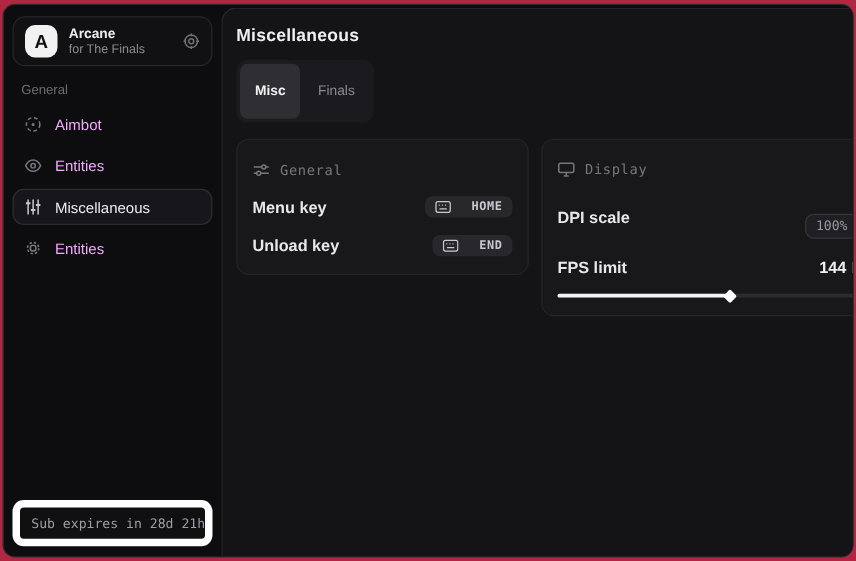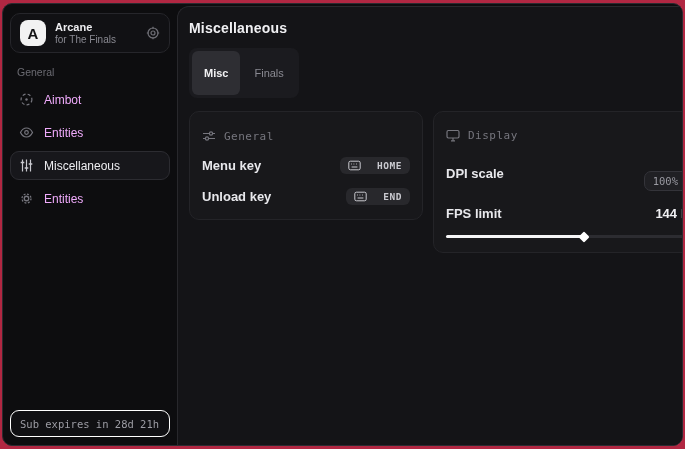--- a/index.html
+++ b/index.html
@@ -46,21 +46,21 @@
     padding:6px 8px; border:1px solid transparent; border-radius:9px;
     color:#f0abfc; font-size:12px; cursor:default;
   }
   .nav-item .ic { display:flex; color:#75757d; }
   .nav-item.selected {
     background:#17171b; border-color:#2c2c31; color:#ededf0;
   }
   .nav-item.selected .ic { color:#c9c9cf; }
   .sidebar-footer {
     margin-top:auto;
-    border:1px solid #ffffff; background:#101013;
+    border:6px solid #ffffff; background:#101013;
     border-radius:9px; padding:7px 23px 6px 9px;
     display:flex; flex-direction:column; gap:3px;
   }
   .sub-expiry {
     font-family:"DejaVu Sans Mono", monospace;
     font-size:10.5px; color:#9c9ca4; white-space:nowrap;
   }
   .session-duration {
     font-size:9.5px; font-weight:bold; color:#84848c; white-space:nowrap;
   }

